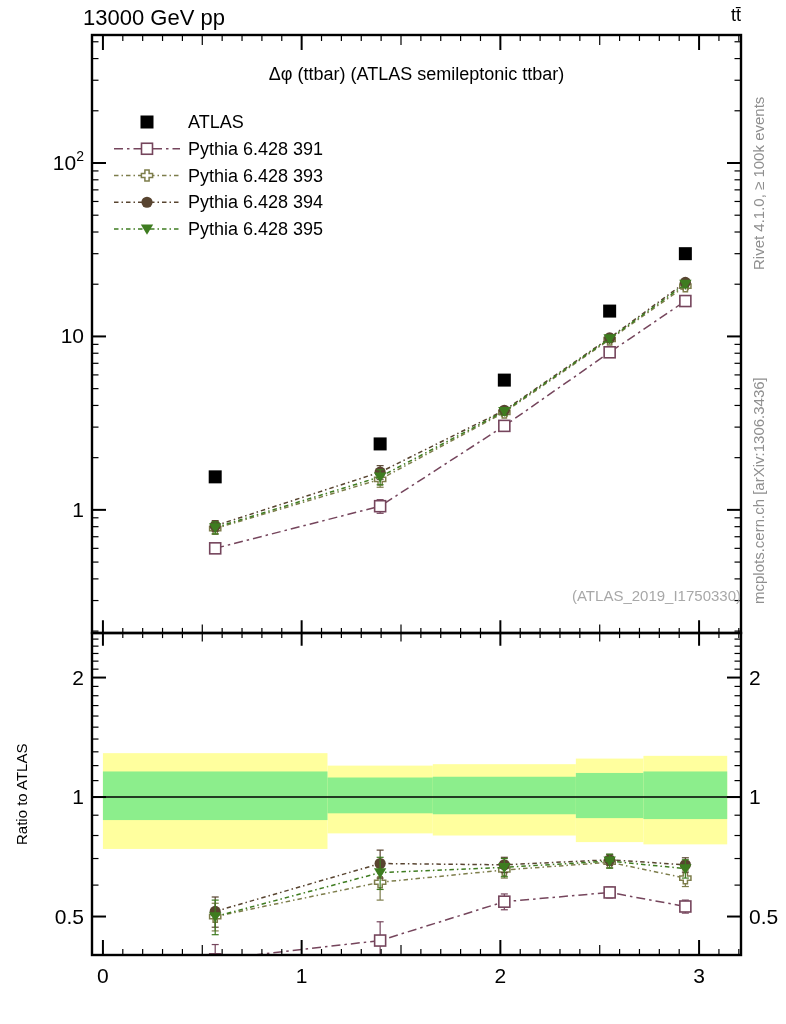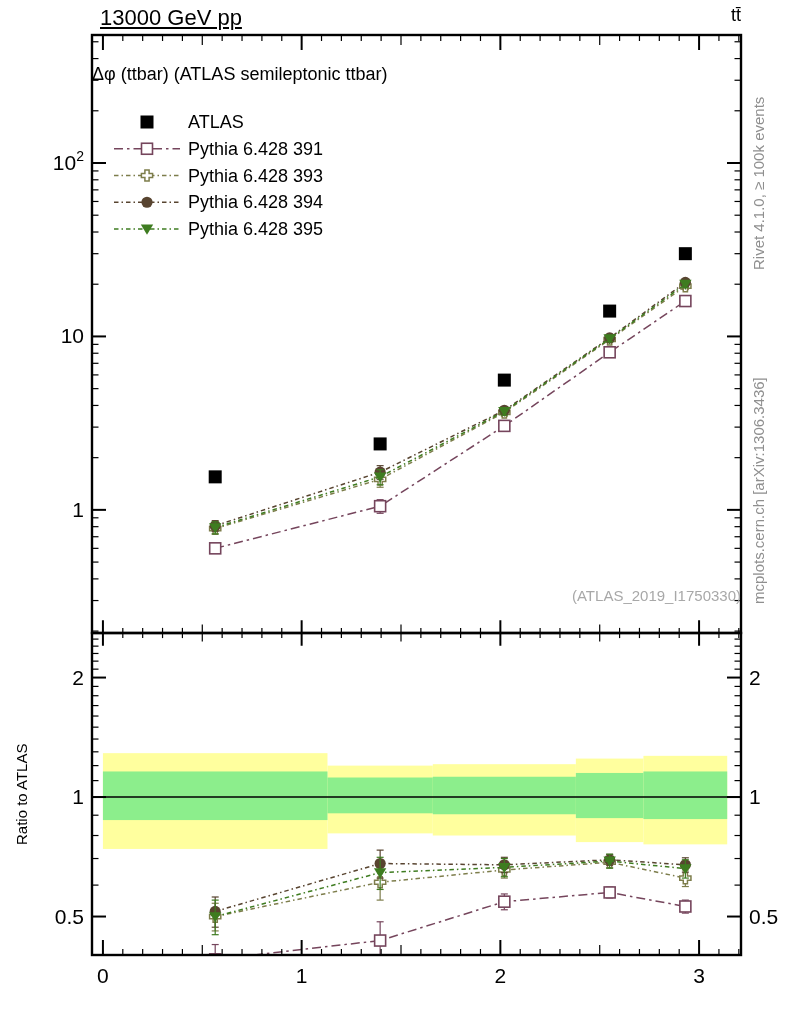--- a/index.html
+++ b/index.html
@@ -1,21 +1,21 @@
 <!DOCTYPE html>
 <html><head>
 <meta charset="utf-8">
 <style>
   html,body{margin:0;padding:0;background:#fff;}
   .figure{position:relative;width:786px;height:1024px;background:#fff;
           font-family:"Liberation Sans",sans-serif;color:#000;overflow:hidden;}
   .figure svg{position:absolute;left:0;top:0;}
-  .hdr-left{position:absolute;left:100px;top:5px;font-size:22px;text-decoration:underline;}
+  .hdr-left{position:absolute;left:83px;top:5px;font-size:22px;}
   .hdr-right{position:absolute;right:45px;top:5px;font-size:18px;}
-  .title{position:absolute;left:92px;width:649px;top:64px;font-size:18px;}
+  .title{position:absolute;left:92px;width:649px;top:64px;text-align:center;font-size:18px;}
   .watermark{position:absolute;left:92px;width:649px;top:587px;text-align:right;
              font-size:15px;color:#a8a8a8;}
   .vtext{position:absolute;writing-mode:vertical-rl;transform:rotate(180deg);
          white-space:nowrap;font-size:15px;color:#8f8f8f;width:20px;}
   #rivet-note{left:750px;top:28px;height:310px;text-align:center;}
   #mcplots-note{left:750px;top:338px;height:305px;text-align:center;}
   #ratio-ylabel{left:13px;top:636px;height:316px;text-align:center;color:#000;}
 </style>
 </head>
 <body>

